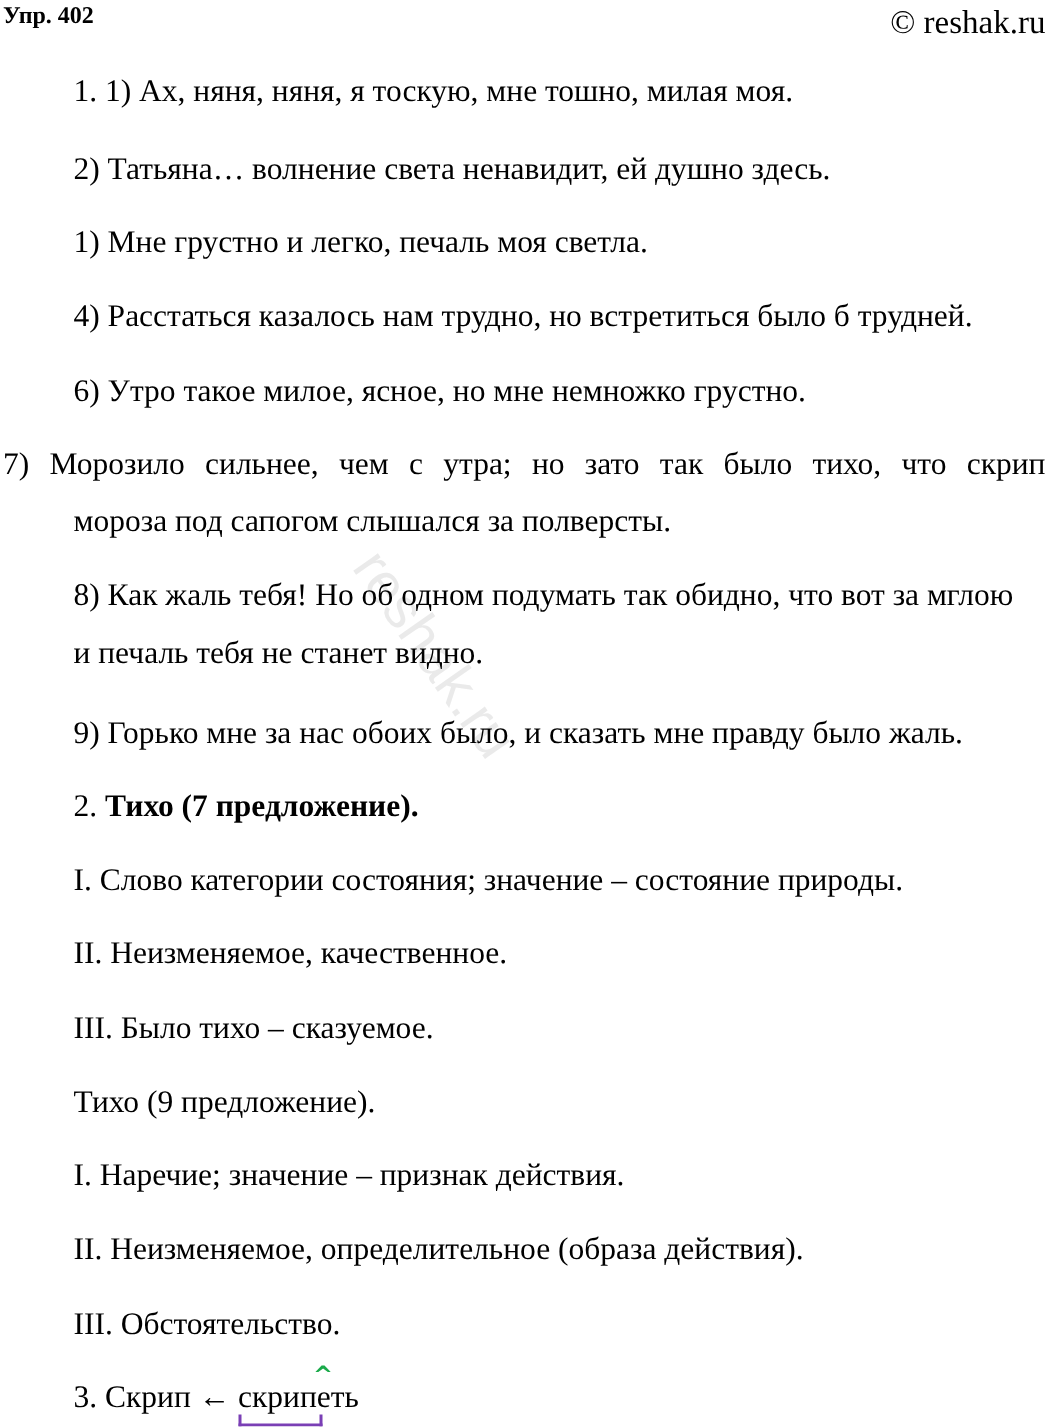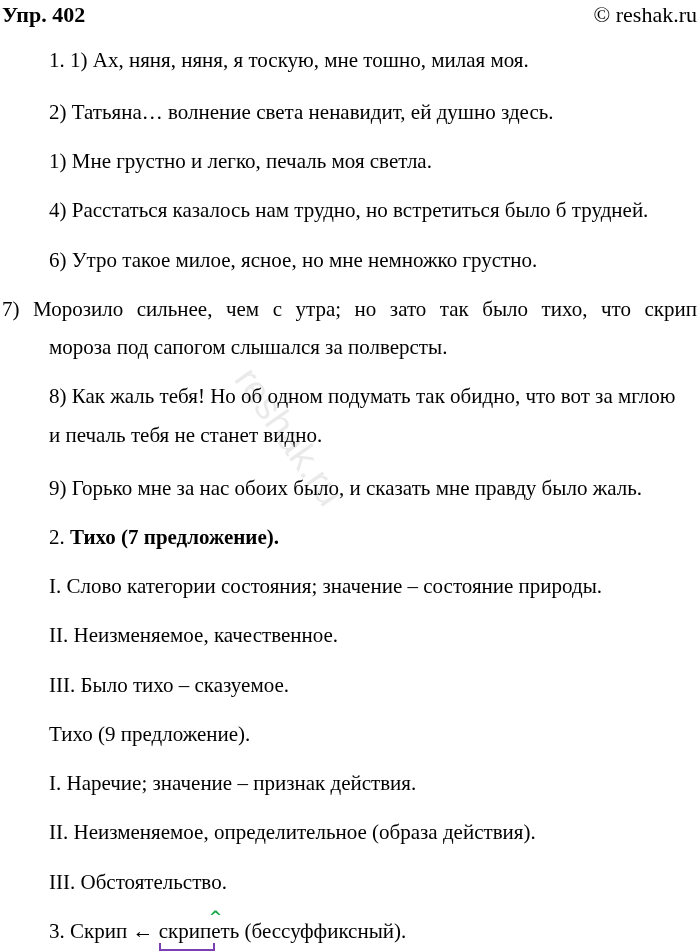--- a/index.html
+++ b/index.html
@@ -1,19 +1,19 @@
 <!DOCTYPE html>
 <html><head>
 <meta charset="utf-8">
 <style>
   html,body{margin:0;padding:0;background:#fff;}
   body{width:699px;height:951px;position:relative;overflow:hidden;
        font-family:"Liberation Serif",serif;color:#000;font-size:21px;}
   .line{position:absolute;left:2px;white-space:nowrap;line-height:24px;margin-left:47px;}
-  .title{position:absolute;left:2px;top:2px;font-weight:bold;font-size:22px;}
+  .title{position:absolute;left:2px;top:2px;font-weight:bold;font-size:16px;}
   .copy{position:absolute;right:2px;top:2px;font-size:22px;text-align:right;}
   .just{position:absolute;left:2px;width:695px;text-align:justify;text-align-last:justify;line-height:24px;}
   b{font-weight:bold;}
   .wm{position:absolute;left:180px;top:385px;width:130px;height:130px;color:#ddd;
       font-family:"Liberation Sans",sans-serif;font-size:38px;transform:rotate(55deg);opacity:.6;}
   .morph{position:relative;display:inline-block;}
   .root-mark{position:absolute;left:0;bottom:-8px;width:52px;height:6px;border:2px solid #7a3fb5;border-top:none;}
   .suffix-mark{position:absolute;left:50px;top:-14px;color:#1aaa4a;font-family:"DejaVu Sans",sans-serif;font-size:16px;font-weight:bold;}
 </style>
 </head>
@@ -40,14 +40,14 @@
 </div>
 <div class="line" style="top:574px">I. Слово категории состояния; значение – состояние природы.</div>
 <div class="line" style="top:623px">II. Неизменяемое, качественное.</div>
 <div class="line" style="top:673px">III. Было тихо – сказуемое.</div>
 <div class="line" style="top:722px">Тихо (9 предложение).</div>
 <div class="line" style="top:771px">I. Наречие; значение – признак действия.</div>
 <div class="line" style="top:820px">II. Неизменяемое, определительное (образа действия).</div>
 <div class="line" style="top:870px">III. Обстоятельство.</div>
 
 <div class="line" style="top:919px">
-  <span>3. Скрип ← </span><span class="morph"><span>скрип</span><span>еть</span><span class="root-mark"></span><span class="suffix-mark">^</span></span><span> (бессуффиксный).</span>
+  <span>3. Скрип ← </span><span class="morph"><span>скрип</span><span>еть</span><span class="root-mark"></span><span class="suffix-mark">^</span></span>
 </div>
 
 </body></html>

